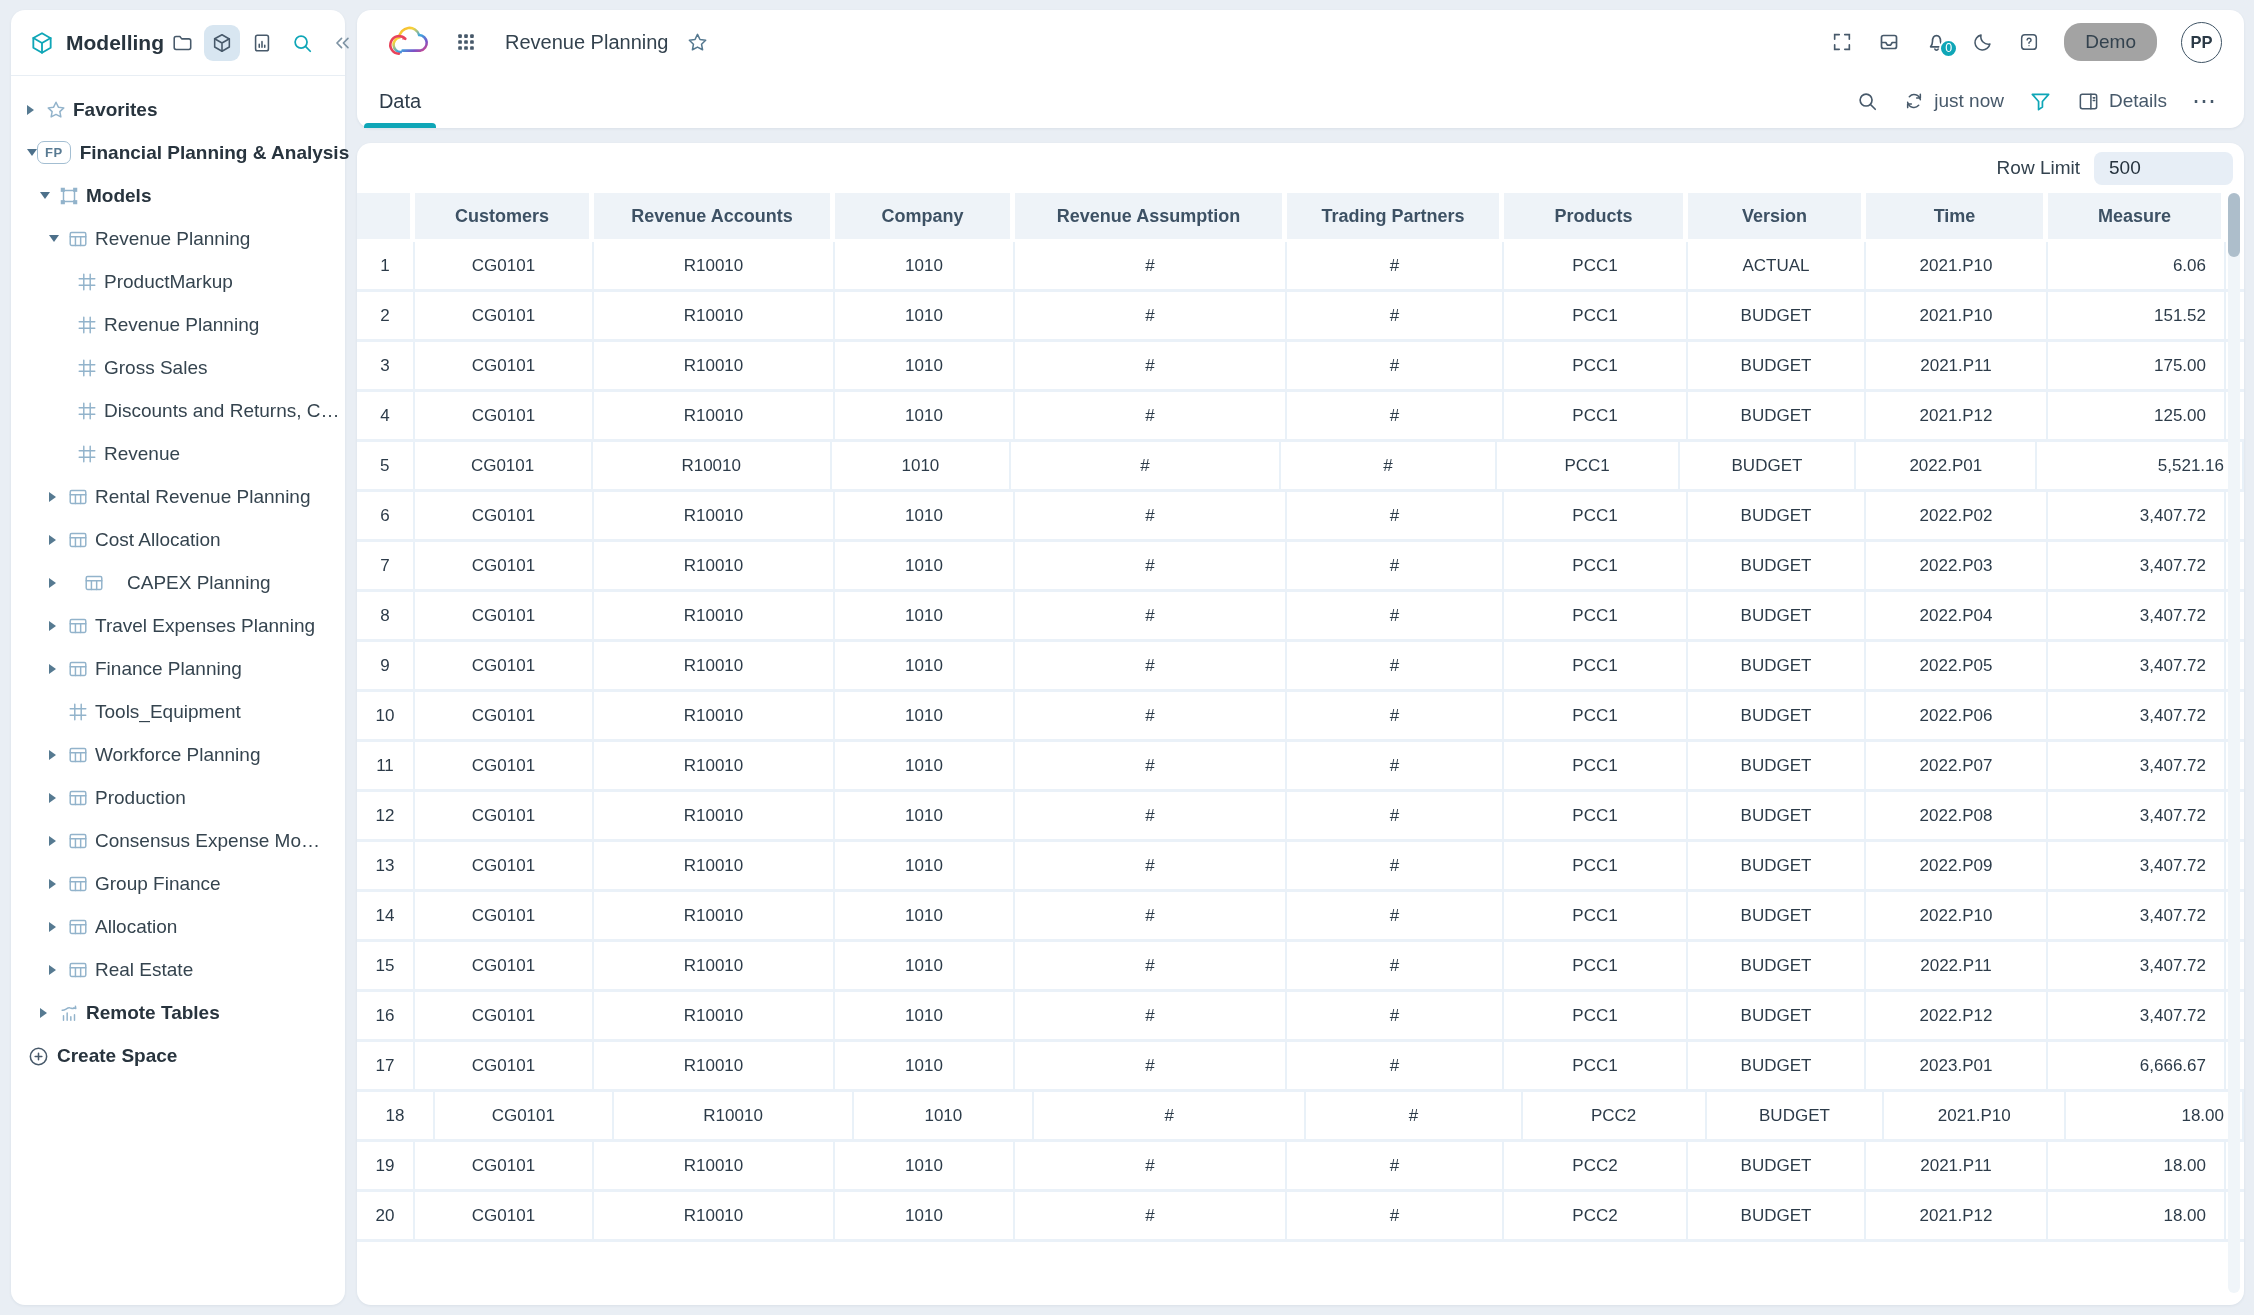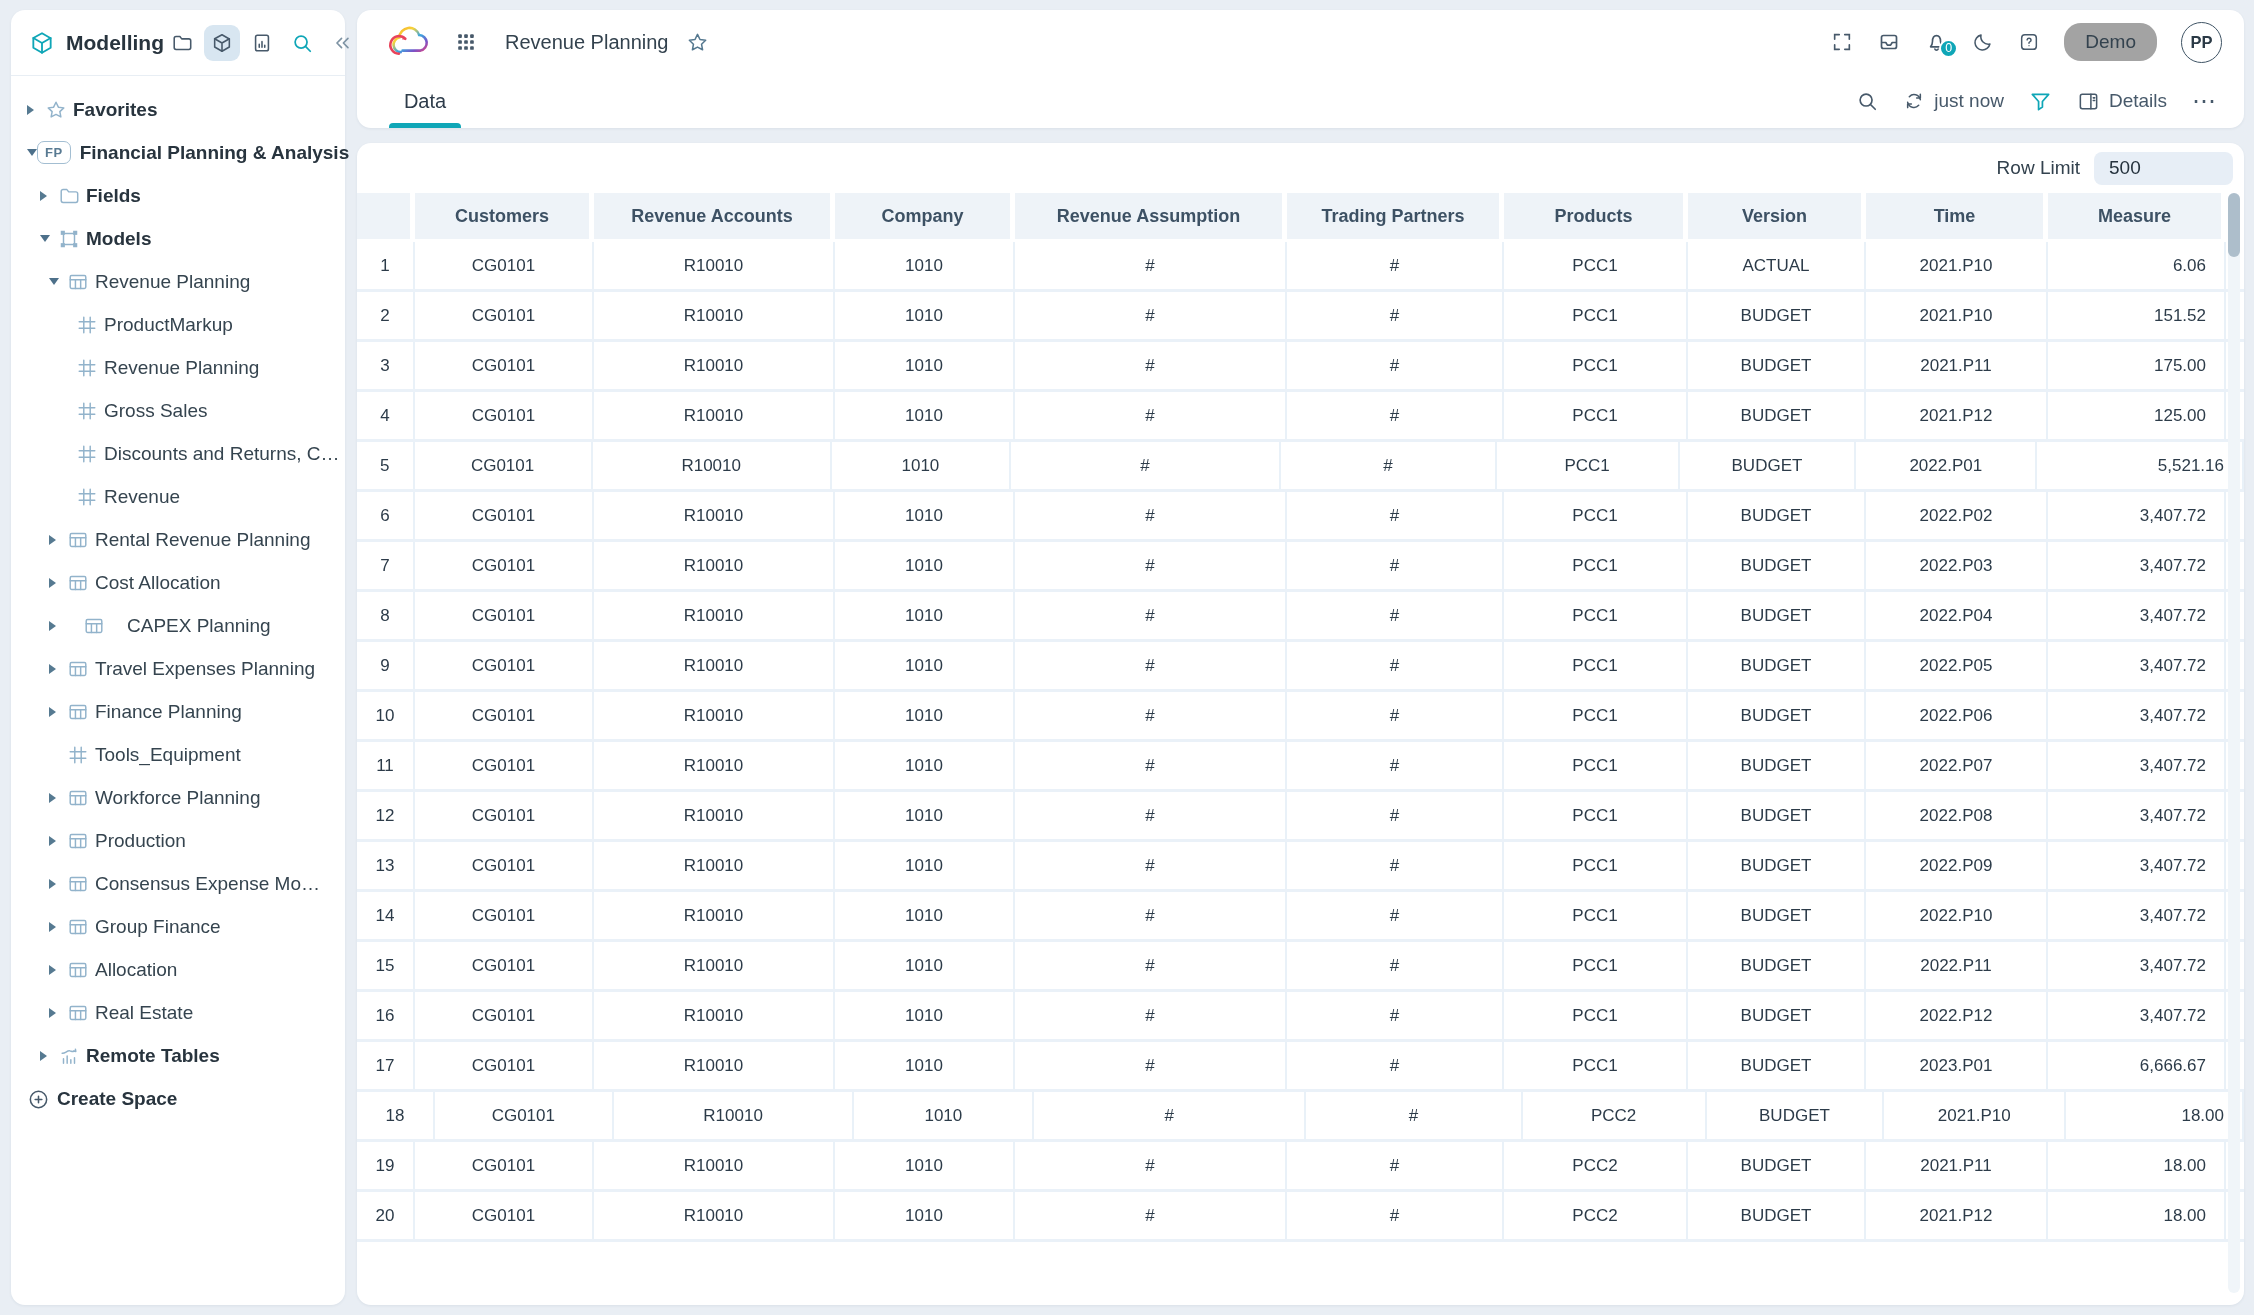--- a/index.html
+++ b/index.html
@@ -41,21 +41,21 @@
   .page-title { margin-left:28px; font-size:20px; color:#33424e; }
   .star { margin-left:18px; color:#55788f; display:flex; }
   .head-right { margin-left:auto; display:flex; align-items:center; gap:24px; color:#47596a; }
   .bell-wrap { position:relative; display:flex; }
   .badge { position:absolute; right:-10px; bottom:-4px; background:#0fa6b7; color:#fff;
     min-width:19px; height:19px; border-radius:10px; font-size:12.5px; display:flex;
     align-items:center; justify-content:center; border:2px solid #fff; padding:0 3px; }
   .demo-pill { background:#a3a3a3; border-radius:17px; padding:8px 21px; font-size:19px; color:#33424e; }
   .avatar { width:41px; height:41px; border:1.6px solid #3f5465; border-radius:50%;
     display:flex; align-items:center; justify-content:center; font-size:16.5px; font-weight:600; color:#2b3a46; }
-  .tab-row { height:54px; display:flex; align-items:center; padding:0 26px 0 7px;margin-left:25px; }
+  .tab-row { height:54px; display:flex; align-items:center; padding:0 26px 0 7px; }
   .tab { position:relative; width:72px; height:100%; display:flex; align-items:center;
     justify-content:center; font-size:20px; color:#2e3c4a; cursor:pointer; }
   .tab::after { content:''; position:absolute; left:0; right:0; bottom:0; height:5px;
     background:#0fa6b7; border-radius:4px 4px 0 0; }
   .tab-right { margin-left:auto; display:flex; align-items:center; gap:25px; color:#47596a; font-size:19px; }
   .ig { display:flex; align-items:center; gap:9px; cursor:pointer; }
   .teal-ic { color:#0fa6b7; display:flex; }
   .dots { font-size:24px; letter-spacing:2px; color:#47596a; line-height:10px; cursor:pointer; }
 
   
@@ -126,29 +126,20 @@
           <svg width="22" height="22" viewBox="0 0 24 24" fill="none" stroke="currentColor" stroke-width="1.6" stroke-linecap="round" stroke-linejoin="round">
             <path d="M12 3.5l2.6 5.4 5.9.8-4.3 4.1 1.1 5.8L12 16.8l-5.3 2.8 1.1-5.8-4.3-4.1 5.9-.8z"></path>
           </svg>
         </span>
         <span class="tlabel">Favorites</span>
       </div>
       <div class="tree-item bold" style="padding-left: 16px;">
         <span class="tri open"></span>
         <span class="fp">FP</span>
         <span class="tlabel">Financial Planning &amp; Analysis</span>
-      </div>
-      <div class="tree-item bold" style="padding-left: 29px;">
-        <span class="tri closed"></span>
-        <span class="ticon">
-          <svg width="22" height="22" viewBox="0 0 24 24" fill="none" stroke="currentColor" stroke-width="1.6" stroke-linecap="round" stroke-linejoin="round">
-            <path d="M3.5 7a2 2 0 0 1 2-2h4.2l2 2.5h7.8a2 2 0 0 1 2 2V17a2 2 0 0 1-2 2h-14a2 2 0 0 1-2-2z"></path>
-          </svg>
-        </span>
-        <span class="tlabel">Fields</span>
       </div>
       <div class="tree-item bold" style="padding-left: 29px;">
         <span class="tri open"></span>
         <span class="ticon">
           <svg width="22" height="22" viewBox="0 0 24 24" fill="none" stroke="currentColor" stroke-width="1.6" stroke-linecap="round" stroke-linejoin="round">
             <rect x="6" y="6" width="12" height="12"></rect>
             <rect x="3" y="3" width="4.5" height="4.5" fill="currentColor" stroke="none"></rect>
             <rect x="16.5" y="3" width="4.5" height="4.5" fill="currentColor" stroke="none"></rect>
             <rect x="3" y="16.5" width="4.5" height="4.5" fill="currentColor" stroke="none"></rect>
             <rect x="16.5" y="16.5" width="4.5" height="4.5" fill="currentColor" stroke="none"></rect>

